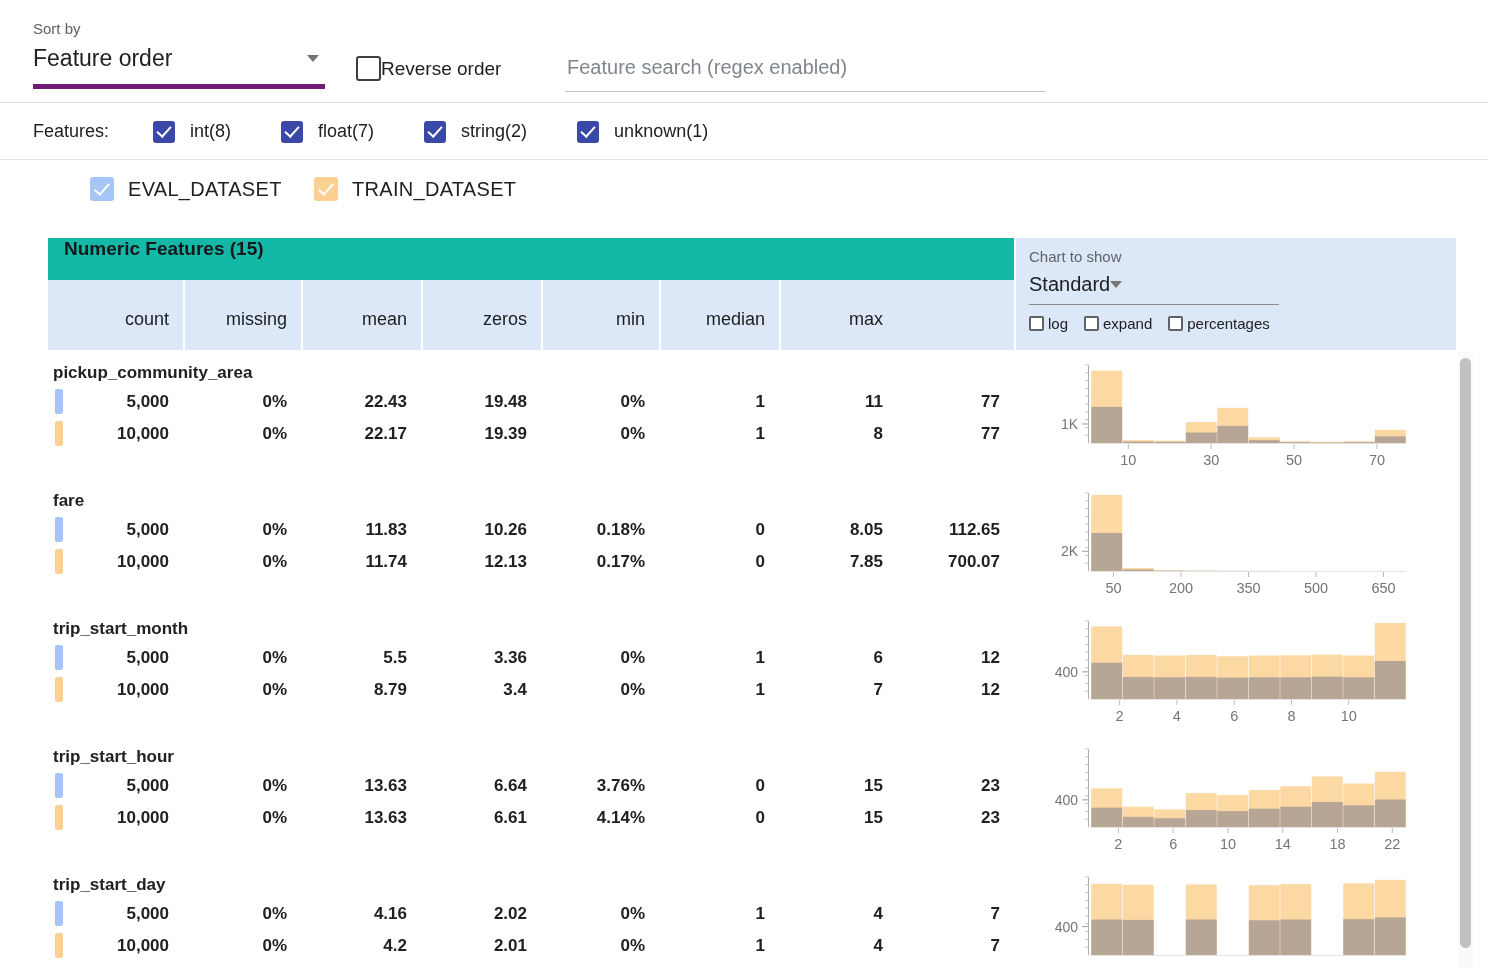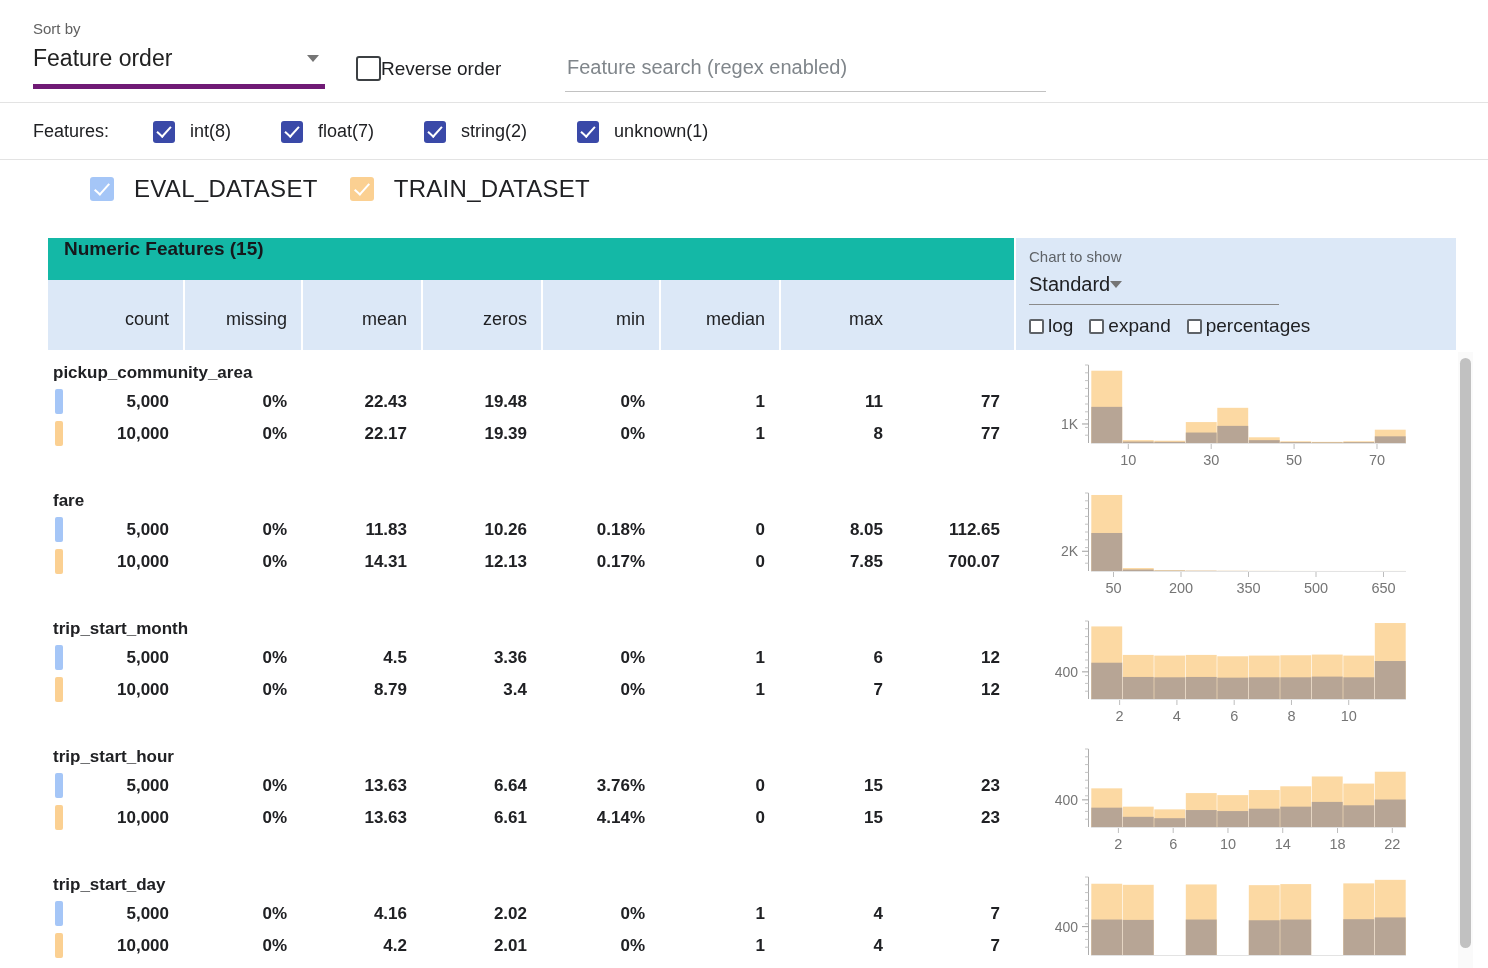--- a/index.html
+++ b/index.html
@@ -35,21 +35,21 @@
 
   
   .filters { position:absolute; top:104px; left:0; width:100%; height:56px; border-bottom:1px solid #e3e3e3; display:flex; align-items:center; padding-left:33px; background:#fff; }
   .filters-label { font-size:18px; margin-right:44px; }
   .filter-opt { display:flex; align-items:center; margin-right:50px; }
   .opt-label { font-size:18px; margin-left:15px; }
 
   
   .datasets { position:absolute; top:161px; left:0; width:100%; height:56px; display:flex; align-items:center; padding-left:90px; background:#fff; }
   .ds { display:flex; align-items:center; margin-right:32px; min-width:192px; }
-  .ds-label { font-size:24px; margin-left:20px; letter-spacing:0.3px; }
+  .ds-label { font-size:20px; margin-left:14px; letter-spacing:0.3px; }
 
   
   .table { position:absolute; left:48px; top:238px; width:966px; }
   .nf-header { height:42px; background:#14b8a6; display:flex; padding-left:16px; font-size:19px; font-weight:bold; color:#16181c; }
   .grid8 { display:grid; grid-template-columns:135px 118px 120px 120px 118px 120px 118px 117px; }
   .col-headers { height:70px; background:#dce8f7; }
   .hcell { display:flex; align-items:flex-end; justify-content:flex-end; padding:0 14px 20px 0; font-size:18px; color:#202124; border-left:2px solid #fff; }
   .hcell:first-child { border-left:none; }
   .tbody { padding-top:12px; }
   .fblock { height:128px; }
@@ -59,21 +59,21 @@
   .chip { position:absolute; left:7px; top:3px; width:8px; height:25px; border-radius:2px; }
 
   
   .chartcol { position:absolute; left:1016px; top:238px; width:440px; }
   .chart-header { height:112px; background:#dce8f7; padding:10px 0 0 13px; }
   .chart-header-label { font-size:15px; color:#5f6368; }
   .chart-select { width:250px; display:flex; justify-content:flex-start; align-items:center; border-bottom:1px solid #8a8a8a; padding:5px 6px 8px 0; margin-top:3px; cursor:pointer; }
   .chart-select-value { font-size:20px; }
   .toggles { display:flex; align-items:center; margin-top:10px; }
   .toggle { display:flex; align-items:center; margin-right:16px; }
-  .toggle-label { font-size:19px; margin-left:4px; }
+  .toggle-label { font-size:15px; margin-left:4px; }
   .charts-body { padding-top:12px; }
   .cblock { height:128px; }
   svg text { font-family:"Liberation Sans", sans-serif; }
 
   
   .scrollbar { position:absolute; left:1458px; top:352px; width:15px; height:616px; background:#fafafa; }
   .scroll-thumb { position:absolute; left:2px; top:6px; width:11px; height:590px; background:#c1c1c1; border-radius:6px; cursor:pointer; }
 </style>
 </head>
 <body>
@@ -231,21 +231,21 @@
             <span class="chip" style="background: rgb(165, 198, 247);"></span>
           </div>
           <div class="frow grid8">
             <div class="fcell">
               <span>10,000</span>
             </div>
             <div class="fcell">
               <span>0%</span>
             </div>
             <div class="fcell">
-              <span>14.31</span>
+              <span>11.74</span>
             </div>
             <div class="fcell">
               <span>12.13</span>
             </div>
             <div class="fcell">
               <span>0.17%</span>
             </div>
             <div class="fcell">
               <span>0</span>
             </div>
@@ -261,21 +261,21 @@
         <div class="fblock">
           <div class="fname">trip_start_month</div>
           <div class="frow grid8">
             <div class="fcell">
               <span>5,000</span>
             </div>
             <div class="fcell">
               <span>0%</span>
             </div>
             <div class="fcell">
-              <span>4.5</span>
+              <span>5.5</span>
             </div>
             <div class="fcell">
               <span>3.36</span>
             </div>
             <div class="fcell">
               <span>0%</span>
             </div>
             <div class="fcell">
               <span>1</span>
             </div>

